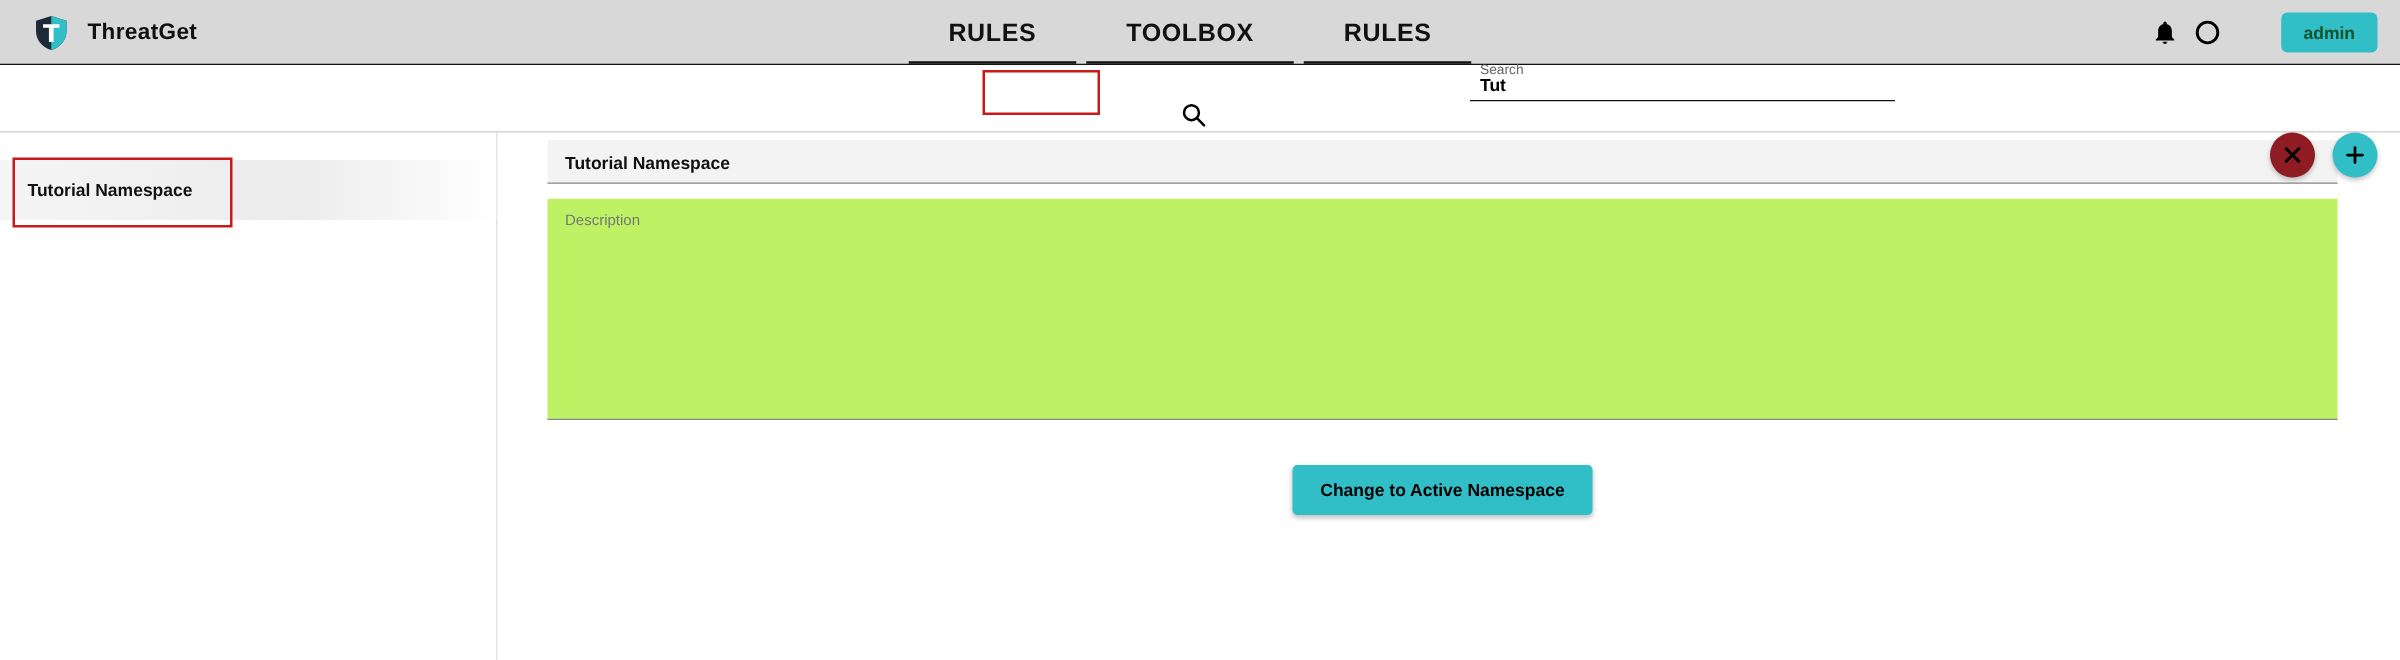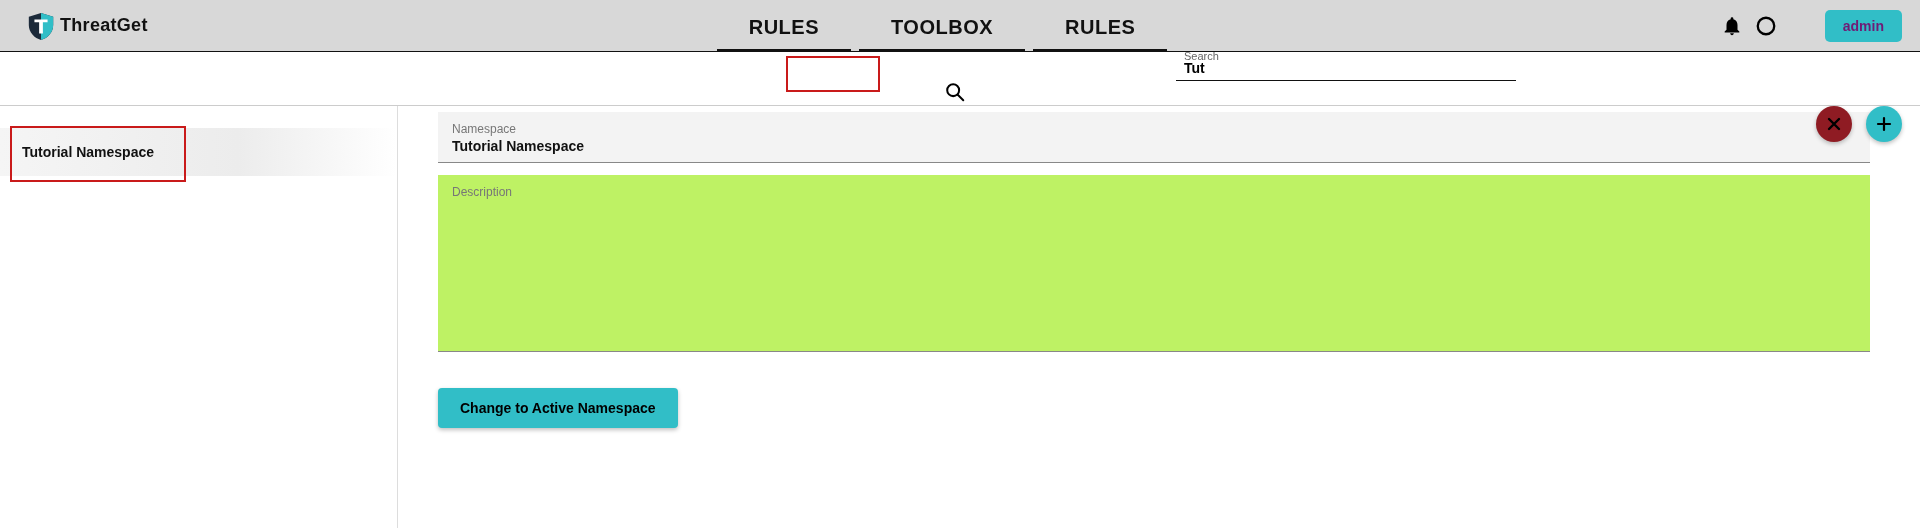--- a/index.html
+++ b/index.html
@@ -1,31 +1,31 @@
 <!DOCTYPE html>
 <html><head>
 <meta charset="utf-8">
 <style>
   * { box-sizing: border-box; margin: 0; padding: 0; }
   body { font-family: -apple-system, "Segoe UI", Arial, sans-serif; font-size: 14px; color: #111; width: 1920px; height: 528px; overflow: hidden; background: #fff; }
 
   
   .header { display: flex; align-items: center; height: 52px; background: #d8d8d8; border-bottom: 1px solid #111; padding: 0 18px 0 26px; }
-  .logo-wrap { display: flex; align-items: center; gap: 4px; }
+  .logo-wrap { display: flex; align-items: center; gap: 14px; }
   .logo-svg { width: 30px; height: 30px; display: block; }
   .app-title { font-size: 18px; font-weight: 700; letter-spacing: 0.3px; }
 
   .nav { display: flex; align-items: flex-end; height: 100%; margin-left: 565px; }
   .nav-item { font-weight: 800; font-size: 20px; letter-spacing: 0.5px; padding: 0 32px 10px; border-bottom: 2px solid #111; margin: 0 4px; cursor: pointer; user-select: none; }
 
   .header-right { margin-left: auto; display: flex; align-items: center; gap: 12px; }
   .icon-btn { cursor: pointer; display: flex; align-items: center; justify-content: center; }
   .bell-svg { width: 22px; height: 22px; fill: #000; }
   .ring-svg { width: 22px; height: 22px; }
-  .admin-pill { background: #31bec7; color: #701a75; font-weight: 700; padding: 8px 18px; border-radius: 5px; cursor: pointer; margin-left: 36px; }
+  .admin-pill { background: #31bec7; color: #14532d; font-weight: 700; padding: 8px 18px; border-radius: 5px; cursor: pointer; margin-left: 36px; }
 
   
   .searchrow { display: flex; align-items: center; height: 54px; border-bottom: 1px solid #ccc; padding: 0 18px 0 0; position: relative; flex-direction: column; }
   .search-wrap { position: relative; margin-left: 790px; width: 340px; }
   .search-label { position: absolute; top: -2px; left: 8px; font-size: 11px; color: #666; }
   .search-input { width: 100%; border: none; border-bottom: 1px solid #111; padding: 8px 8px 4px 8px; font-size: 14px; font-weight: 700; outline: none; background: transparent; }
   .search-icon-wrap { margin-left: 8px; cursor: pointer; }
   .mag-svg { width: 22px; height: 22px; }
   .searchrow-right { margin-left: auto; display: flex; align-items: center; gap: 14px; }
   .circle-btn { width: 36px; height: 36px; border-radius: 50%; display: flex; align-items: center; justify-content: center; cursor: pointer; box-shadow: 0 2px 4px rgba(0,0,0,0.25); }
@@ -41,21 +41,21 @@
   
   .main { display: flex; height: calc(528px - 52px - 54px); }
   .sidebar { width: 398px; border-right: 1px solid #ddd; padding-top: 22px; }
   .sidebar-item { font-weight: 700; font-size: 14px; padding: 16px 0 16px 22px; background: linear-gradient(90deg,#f5f5f5,#ececec 60%,#fff); cursor: pointer; }
 
   .content { flex: 1; padding: 6px 50px 0 40px; }
   .field-block { background: #f3f3f3; border-bottom: 1px solid #888; padding: 10px 14px 8px; margin-bottom: 12px; }
   .field-label { font-size: 12px; color: #777; margin-bottom: 2px; }
   .field-value { font-size: 14px; font-weight: 700; }
   .desc-block { background: #bef264; border-bottom: 1px solid #888; padding: 10px 14px 150px; }
-  .action-row { display: flex; justify-content: flex-start; padding-top: 36px; }
+  .action-row { display: flex; justify-content: center; padding-top: 36px; }
   .action-btn { background: #31bec7; color: #000; font-weight: 700; padding: 12px 22px; border-radius: 4px; border: none; cursor: pointer; box-shadow: 0 2px 4px rgba(0,0,0,0.25); font-size: 14px; }
 </style>
 </head>
 <body>
 
 <div class="header">
   <div class="logo-wrap">
     <svg class="logo-svg" viewBox="0 0 32 32">
       <path d="M16 2 L29 6 V15 C29 23 23 29 16 31 C9 29 3 23 3 15 V6 Z" fill="#1c2a3a"></path>
       <path d="M16 2 L29 6 V15 C29 23 23 29 16 31 V2 Z" fill="#31bec7"></path>
@@ -112,21 +112,20 @@
 
 <div class="hl hl-search"></div>
 <div class="hl hl-sidebar"></div>
 
 <div class="main">
   <div class="sidebar">
     <div class="sidebar-item">Tutorial Namespace</div>
   </div>
   <div class="content">
     <div class="field-block">
-      <div class="field-label">Namespace</div>
       <div class="field-value">Tutorial Namespace</div>
     </div>
     <div class="desc-block">
       <div class="field-label">Description</div>
     </div>
     <div class="action-row">
       <button class="action-btn">Change to Active Namespace</button>
     </div>
   </div>
 </div>

